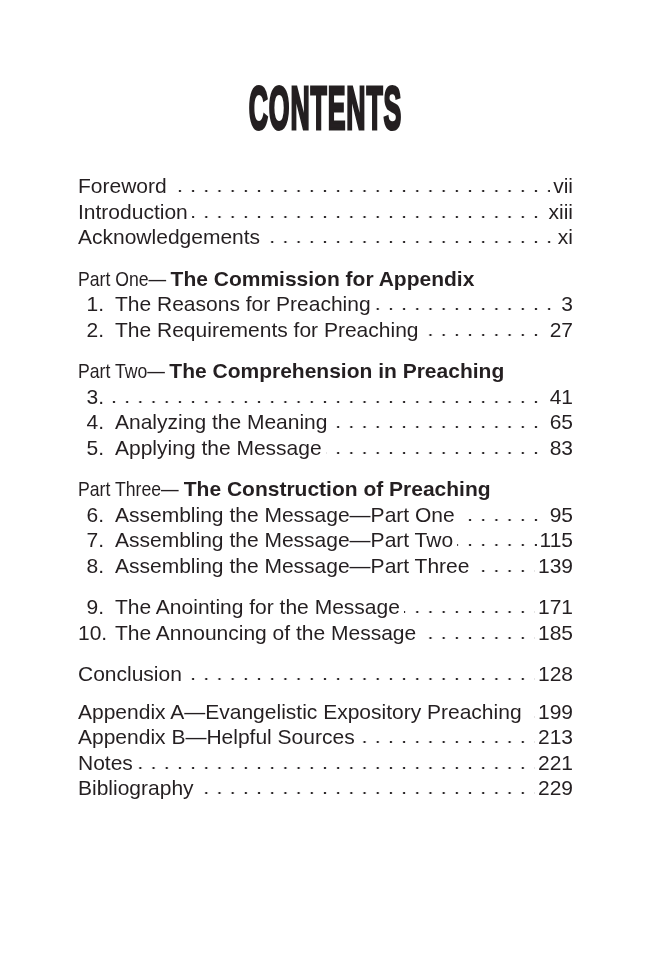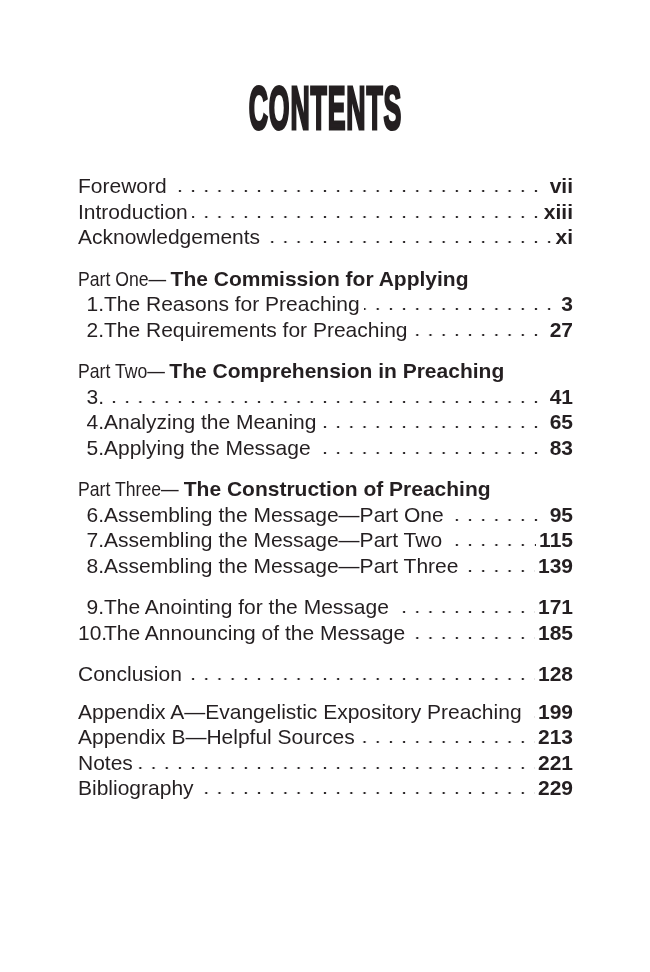--- a/index.html
+++ b/index.html
@@ -53,28 +53,27 @@
     background:#ffffff;
     padding-right:4px;
     white-space:nowrap;
   }
   .num {
     display:inline-block;
     width:26px;
     text-align:right;
     flex:0 0 26px;
   }
-  .ctitle { }
+  .ctitle { margin-left:11px; }
   .fill { flex:1 1 auto; min-width:8px; }
   .pg {
     background:#ffffff;
     padding-left:3px;
     text-align:center;
     white-space:nowrap;
-    font-weight:bold;
   }
   .part-prefix {
     display:inline-block;
     font-weight:400;
     transform:scaleX(0.84);
     transform-origin:left center;
     white-space:nowrap;
   }
   .part-title { font-weight:700; white-space:nowrap; }
 </style>
@@ -101,21 +100,21 @@
     <div class="row">
       <span class="lead">Acknowledgements</span>
       <span class="fill"></span>
       <span class="pg">xi</span>
     </div>
   </div>
 
   <div class="group">
     <div class="row no-dots">
       <span class="part-prefix condense" style="margin-right: -12.48px;">Part One—</span>
-      <span class="part-title">The Commission for Applying</span>
+      <span class="part-title">The Commission for Appendix</span>
     </div>
     <div class="row">
       <span class="lead">
         <span class="num">1.</span>
         <span class="ctitle">The Reasons for Preaching</span>
       </span>
       <span class="fill"></span>
       <span class="pg">3</span>
     </div>
     <div class="row">

